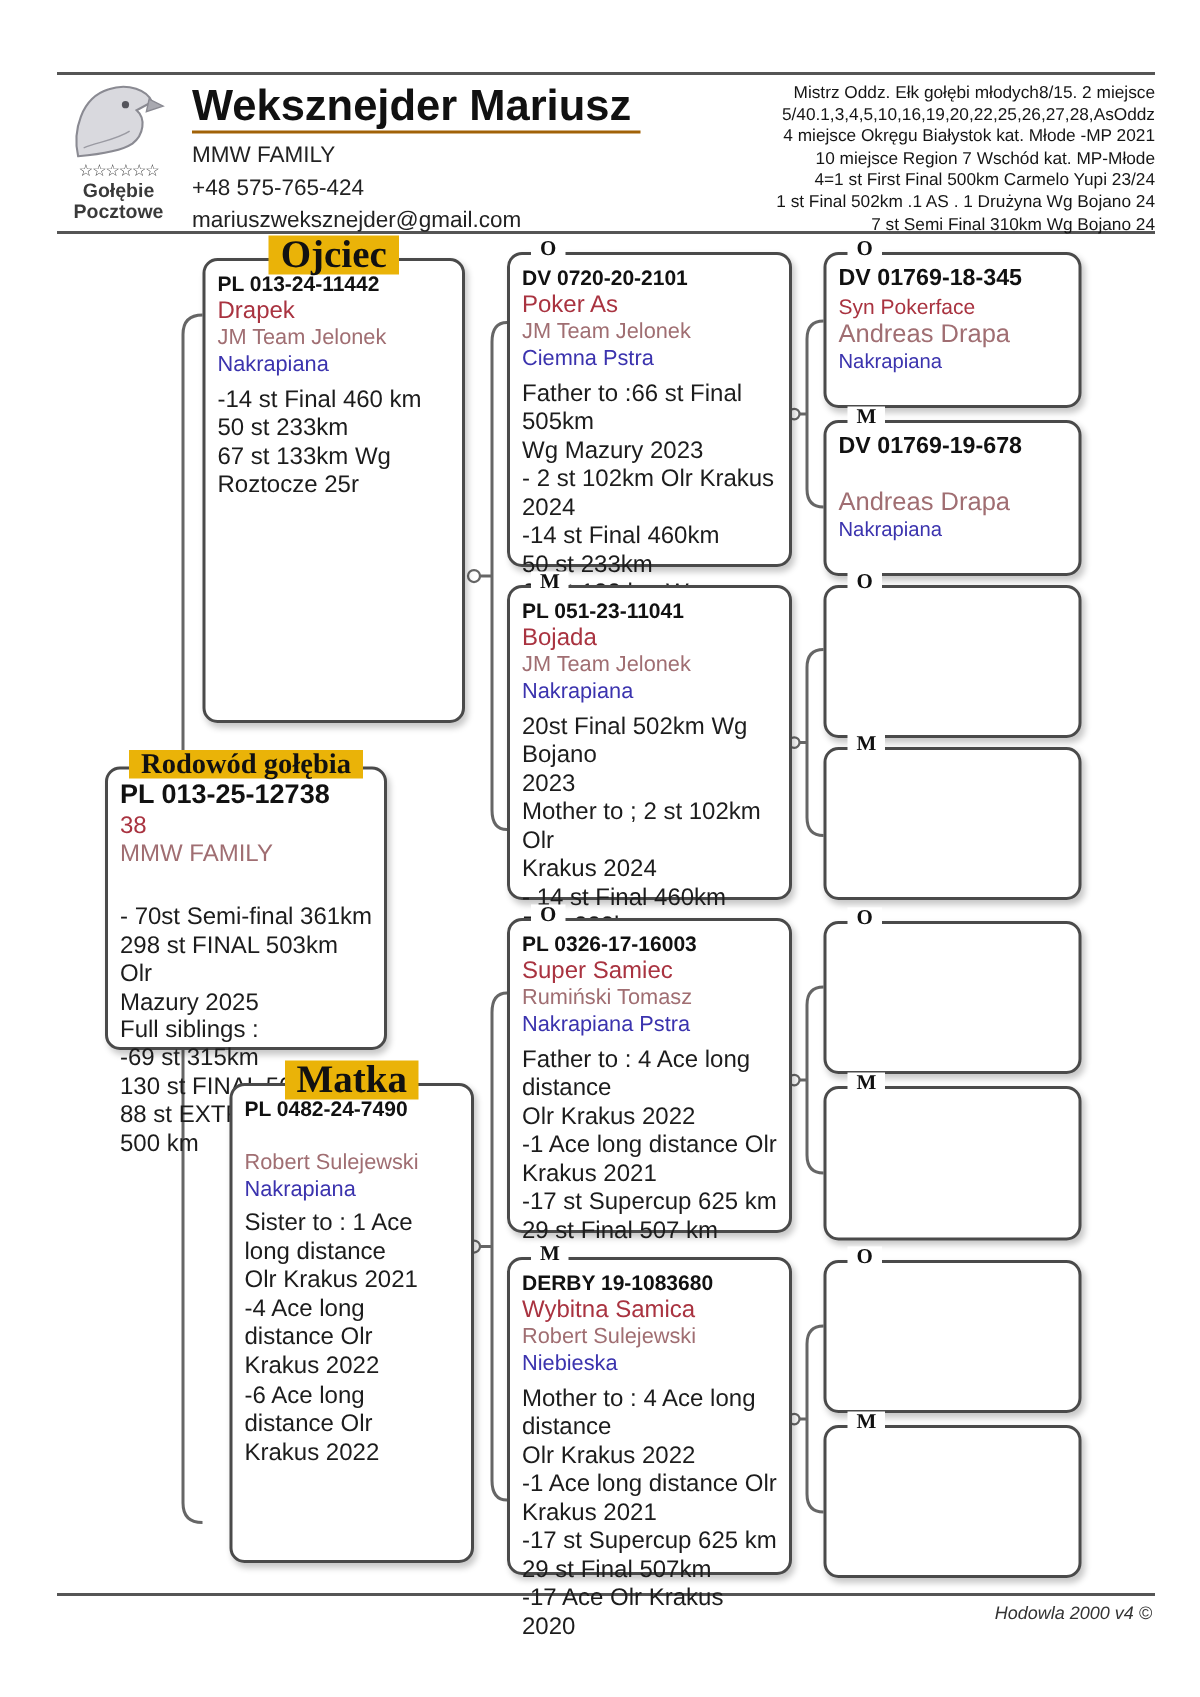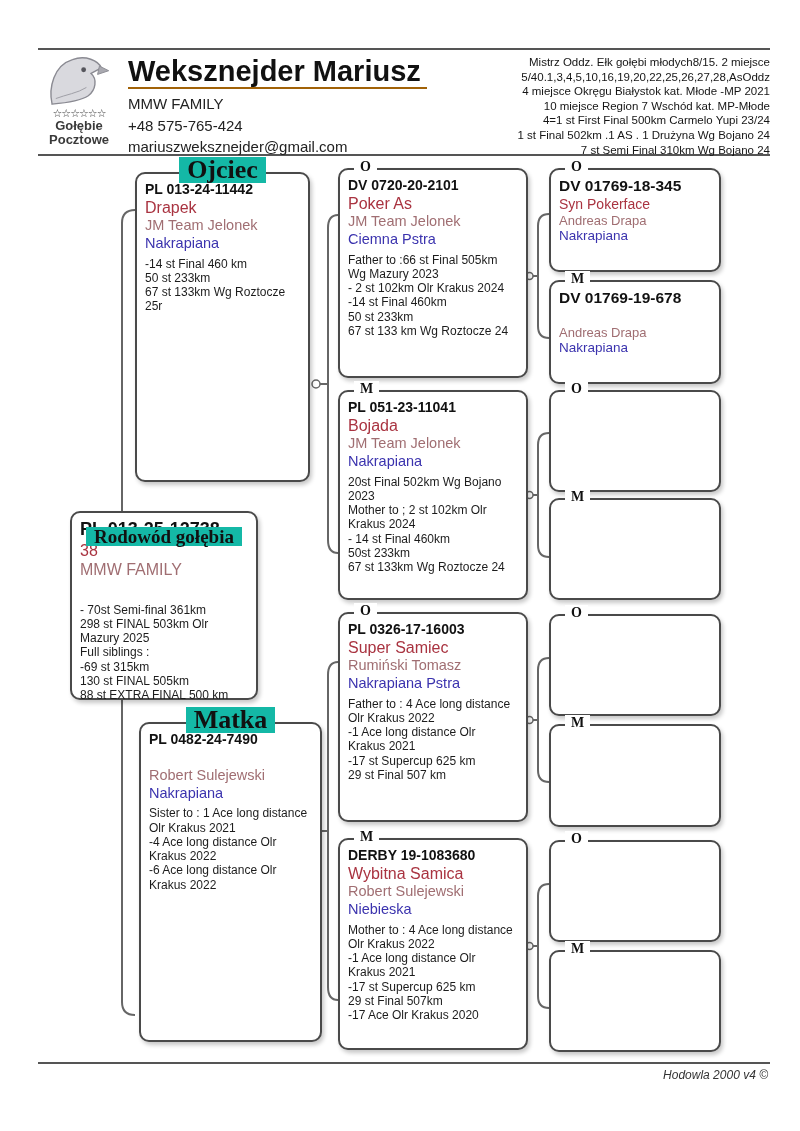--- a/index.html
+++ b/index.html
@@ -21,35 +21,35 @@
                font-size:11.5px;line-height:1.27;color:#151515;white-space:pre-line;}
 
   
   .wires{position:absolute;left:0;top:0;z-index:1;}
 
   
   .pbox{position:absolute;z-index:2;background:#fff;border:2px solid #4a4a4a;
         border-radius:10px;box-shadow:2px 3px 4px rgba(0,0,0,0.22);
         padding:5px 7px 4px 8px;box-sizing:border-box;}
   .box-title{position:absolute;top:-17px;left:0;right:0;text-align:center;pointer-events:none;}
-  .box-title span{display:inline-block;background:#14b8a6;padding:0 8px;
+  .box-title span{display:inline-block;background:#eab308;padding:0 8px;
         font-family:"Liberation Serif", serif;font-weight:bold;font-size:26px;color:#111;line-height:1.0;}
   .box-title.small{top:-13px;}
-  .box-title.small span{font-size:19px;margin-top:27px;}
+  .box-title.small span{font-size:19px;}
   .sex-label{position:absolute;top:-11px;left:14px;background:#fff;padding:0 6px;
         font-family:"Liberation Serif", serif;font-weight:bold;font-size:14px;color:#111;line-height:1.1;}
   .ring{font-size:14px;font-weight:bold;color:#111;line-height:1.2;margin-top:2px;}
   .pname{font-size:16px;color:#a93340;line-height:1.2;min-height:19px;}
   .breeder{font-size:14.5px;color:#a06e72;line-height:1.2;}
   .pcolor{font-size:14.5px;color:#3b33ae;line-height:1.25;margin-bottom:4px;}
-  .ach{font-size:12px;color:#1c1c1c;line-height:1.19;white-space:pre-line;}
+  .ach{font-size:16px;color:#1c1c1c;line-height:1.19;white-space:pre-line;}
   .gap{height:22px;}
   .pbox.sm .ring{font-size:15.5px;}
   .pbox.sm .pname{font-size:14px;min-height:17px;}
-  .pbox.sm .breeder{font-size:13px;}
+  .pbox.sm .breeder{font-size:17px;}
   .pbox.sm .pcolor{font-size:13.5px;}
   .pbox.subject{padding-top:4px;}
   .pbox.subject .ring{font-size:18px;}
   .pbox.subject .gap{height:24px;}
   .pbox.subject .ach{line-height:1.18;}
 
   
   .footer-rule{position:absolute;left:38px;top:1062px;width:732px;height:0;
                border-top:2px solid #555;}
   .footer-text{position:absolute;right:32px;top:1068px;font-size:12px;color:#333;font-style:italic;}
@@ -142,21 +142,21 @@
     <div class="gap"></div>
     <div class="ach">- 70st Semi-final 361km
 298 st FINAL 503km Olr
 Mazury 2025
 Full siblings :
 -69 st 315km
 130 st FINAL 505km
 88 st EXTRA FINAL 500 km</div>
   </div>
 
-  <div class="pbox" style="left:139px;top:722px;width:183px;height:320px">
+  <div class="pbox" style="left:153px;top:722px;width:163px;height:320px">
     <div class="box-title"><span>Matka</span></div>
     <div class="ring">PL 0482-24-7490</div>
     <div class="pname"></div>
     <div class="breeder">Robert Sulejewski</div>
     <div class="pcolor">Nakrapiana</div>
     <div class="ach">Sister to : 1 Ace long distance
 Olr Krakus 2021
 -4 Ace long distance Olr
 Krakus 2022
 -6 Ace long distance Olr

